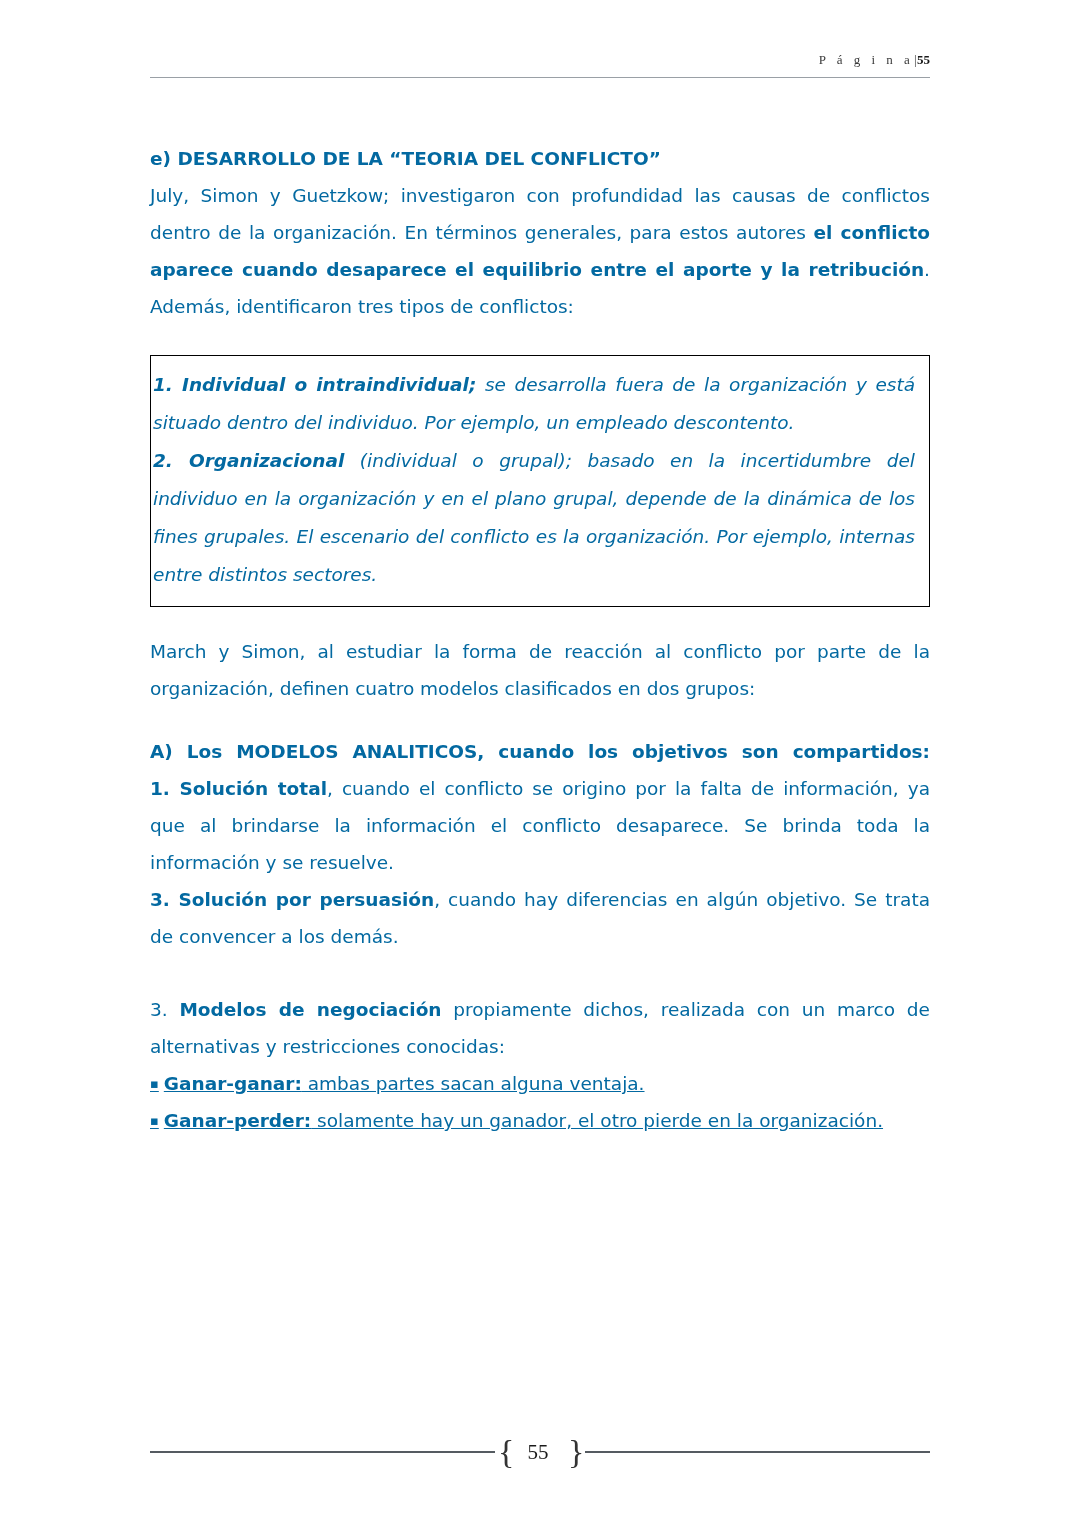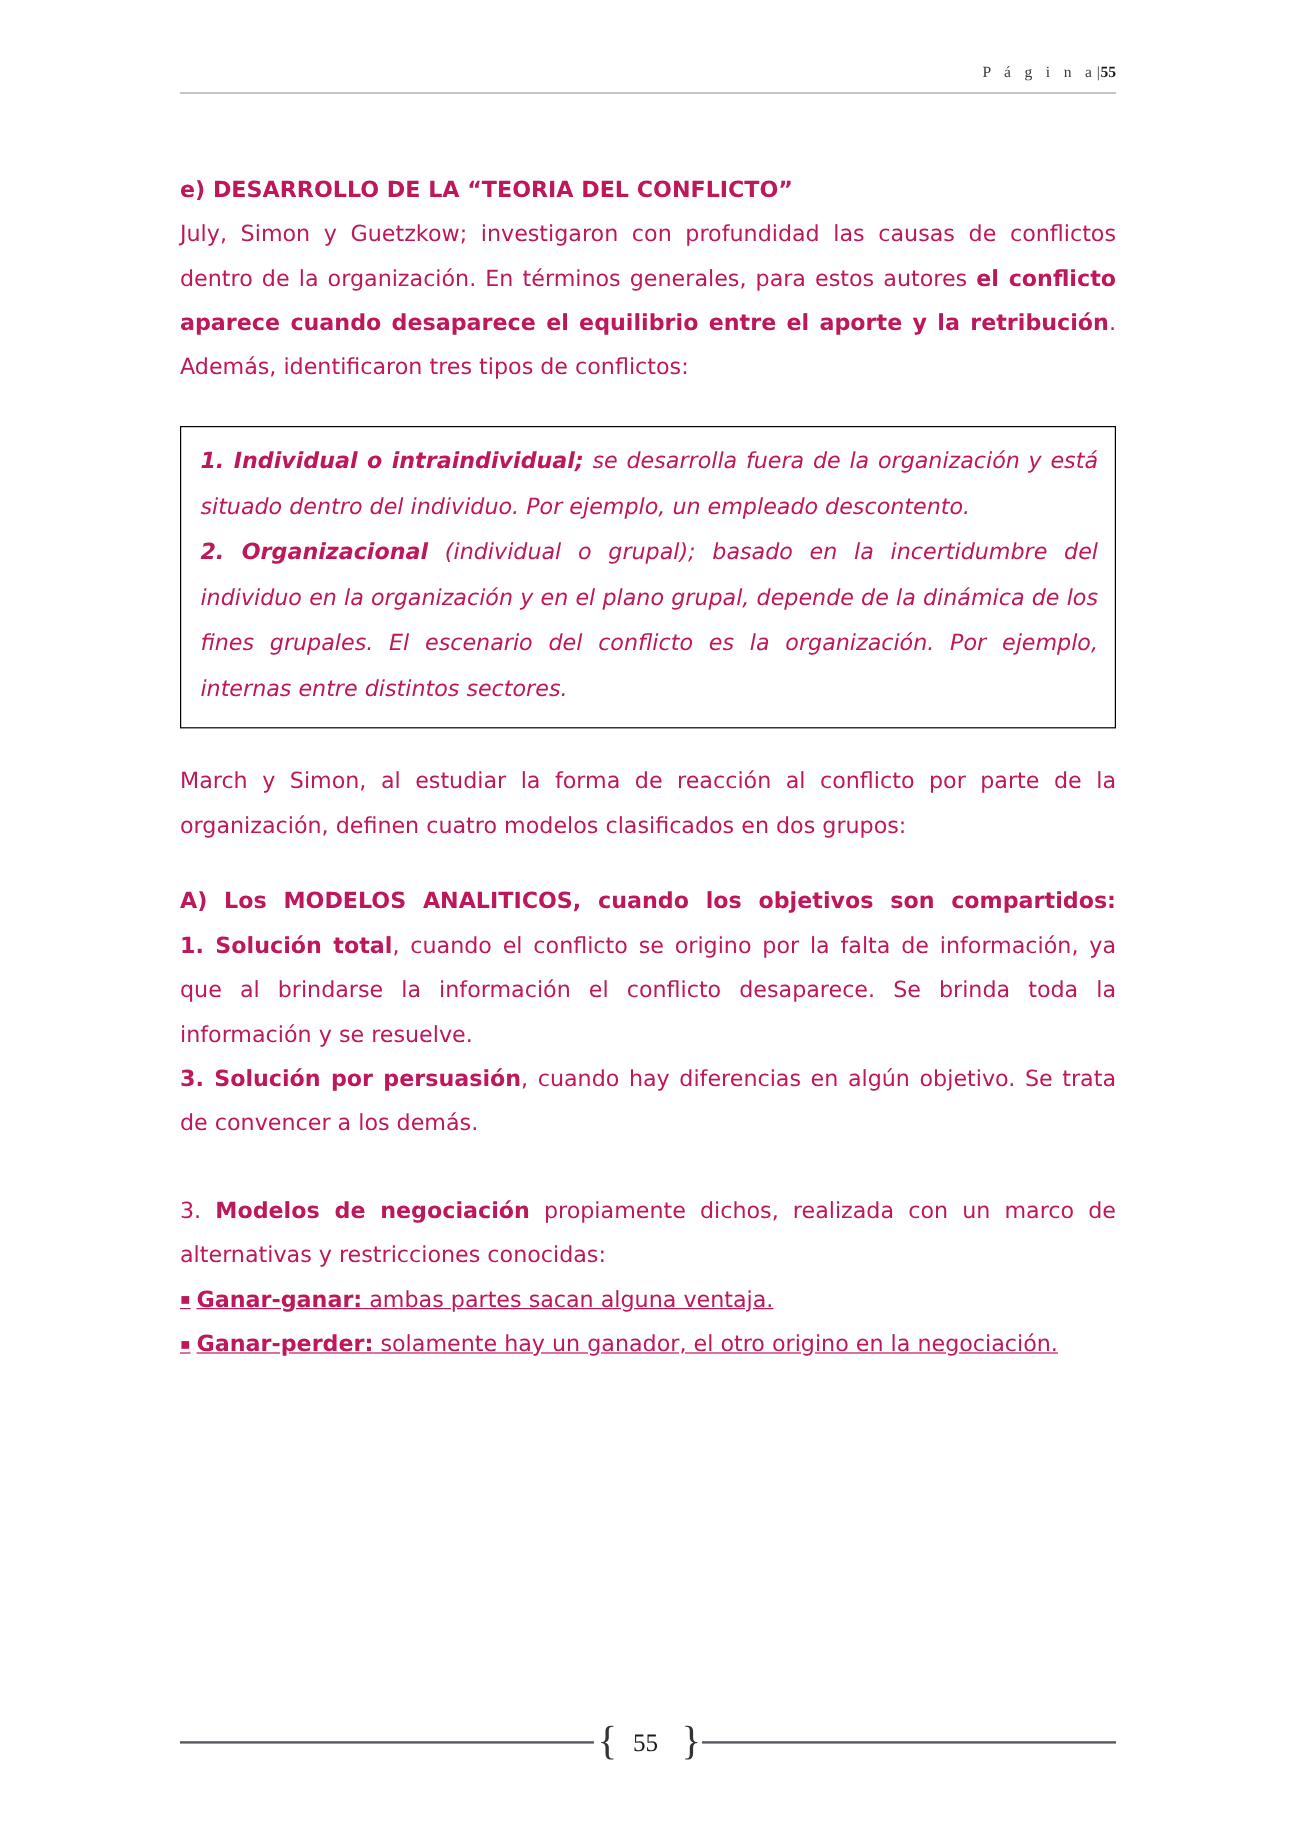--- a/index.html
+++ b/index.html
@@ -46,35 +46,35 @@
     position: absolute;
     top: 140px;
     left: 150px;
     width: 780px;
   }
   p, .para {
     margin: 0;
     font-size: 18.5px;
     line-height: 37px;
     text-align: justify;
-    color: #be185d;
+    color: #0369a1;
   }
   .heading {
     font-weight: bold;
     text-align: left;
   }
   .b { font-weight: bold; }
   .i { font-style: italic; }
   .spacer-md { height: 26px; }
   .spacer-lg { height: 36px; }
 
   
   .box {
     border: 1.5px solid #000000;
-    padding: 10px 14px 12px 16px;
+    padding: 10px 14px 12px 2px;
     margin-top: 30px;
     margin-bottom: 26px;
   }
   .box .para {
     font-style: italic;
     line-height: 38px;
     font-size: 18.5px;
   }
   .box .lead {
     font-weight: bold;
@@ -162,21 +162,21 @@
 
     <div class="para"><span class="b">3. Solución por persuasión</span><span>, cuando hay diferencias en algún objetivo. Se trata de convencer a los demás.</span></div>
 
     <div class="spacer-lg"></div>
 
 
     <div class="para"><span>3. </span><span class="b">Modelos de negociación</span><span> propiamente dichos, realizada con un marco de alternativas y restricciones conocidas:</span></div>
 
     <div class="para bullet-line"><span class="bullet-mark">▪</span><span class="b">Ganar-ganar:</span><span> ambas partes sacan alguna ventaja.</span></div>
 
-    <div class="para bullet-line"><span class="bullet-mark">▪</span><span class="b">Ganar-perder:</span><span> solamente hay un ganador, el otro origino en la negociación.</span></div>
+    <div class="para bullet-line"><span class="bullet-mark">▪</span><span class="b">Ganar-perder:</span><span> solamente hay un ganador, el otro pierde en la organización.</span></div>
 
   </div>
 
   <div class="footer">
     <div class="rule left"></div>
     <div class="rule right"></div>
     <div class="brace l">{</div>
     <div class="num">55</div>
     <div class="brace r">}</div>
   </div>

